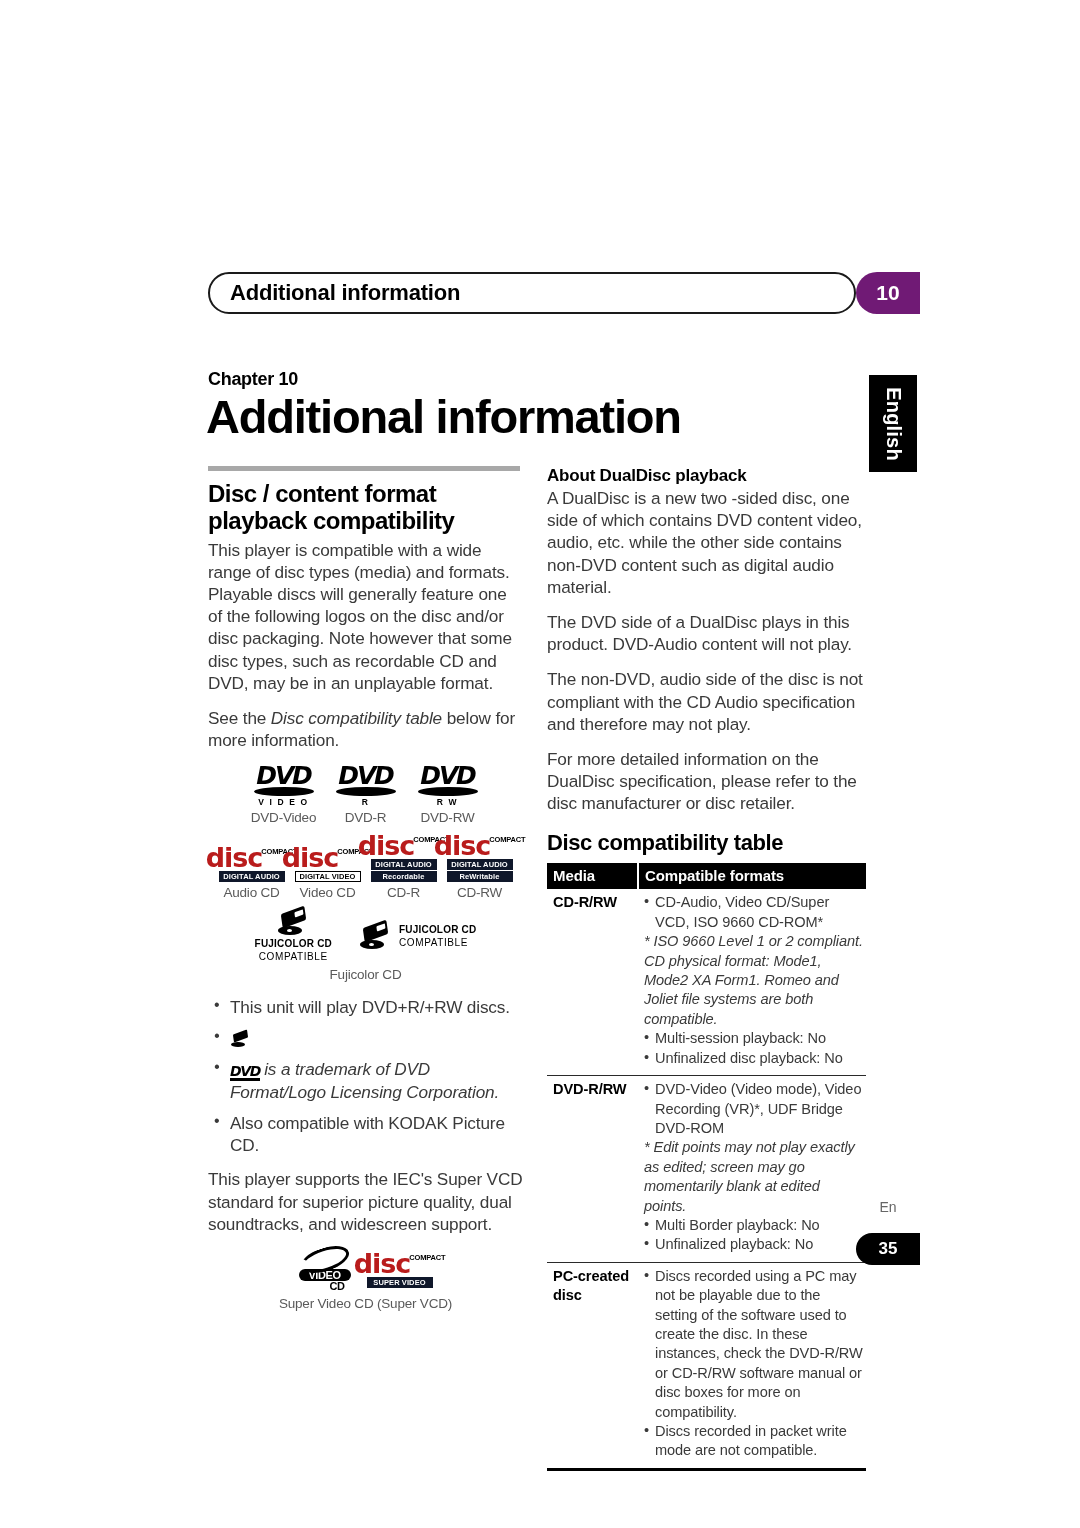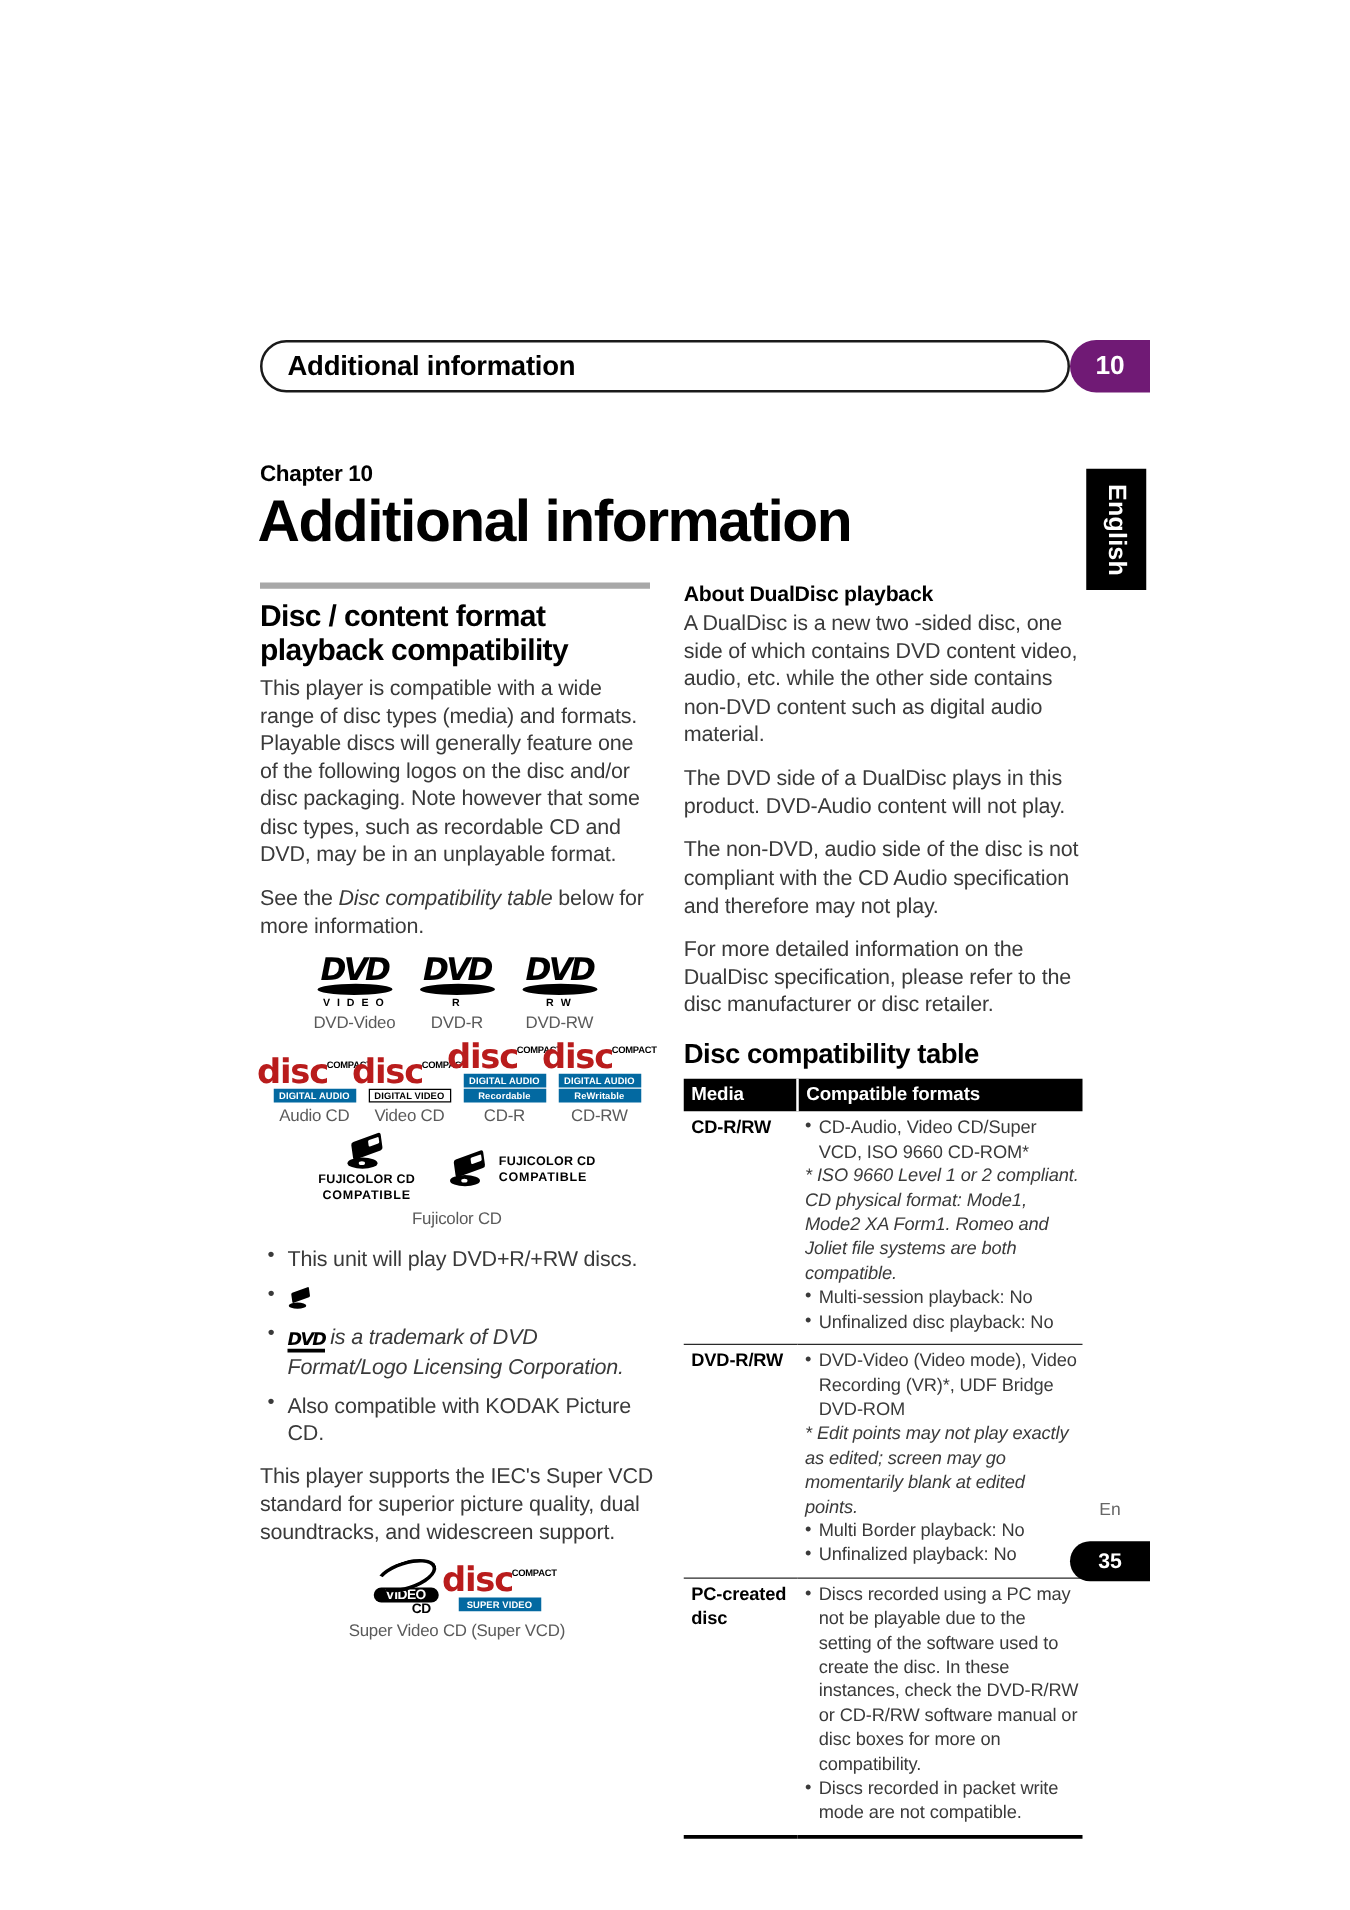--- a/index.html
+++ b/index.html
@@ -250,21 +250,21 @@
   }
   .cd-logo .band {
     font-size: 7.5px;
     font-weight: bold;
     text-align: center;
     letter-spacing: 0.1px;
     color: #000;
     margin-top: 1px;
   }
   .cd-logo .band.inv {
-    background: #0369a1;
+    background: #0f172a;
     color: #fff;
     padding: 1px 0;
   }
   .cd-logo .band.box {
     border: 1.5px solid #000;
     padding: 0;
   }
 
   
   .fuji-row {
@@ -318,21 +318,21 @@
     background: #fff;
     border-radius: 50%;
   }
   .fuji-text {
     font-size: 10px;
     font-weight: bold;
     line-height: 1.25;
     color: #000;
     letter-spacing: 0.2px;
   }
-  .fuji-text .l2 { font-weight: bold; letter-spacing: 0.6px; }
+  .fuji-text .l2 { font-weight: normal; letter-spacing: 0.6px; }
   .fuji-a { display: flex; flex-direction: column; align-items: center; }
   .fuji-a .fuji-text { text-align: center; margin-top: 2px; }
   .fuji-b { display: flex; align-items: center; gap: 7px; }
 
   
   .svcd-row {
     display: flex;
     justify-content: center;
     align-items: center;
     gap: 16px;

